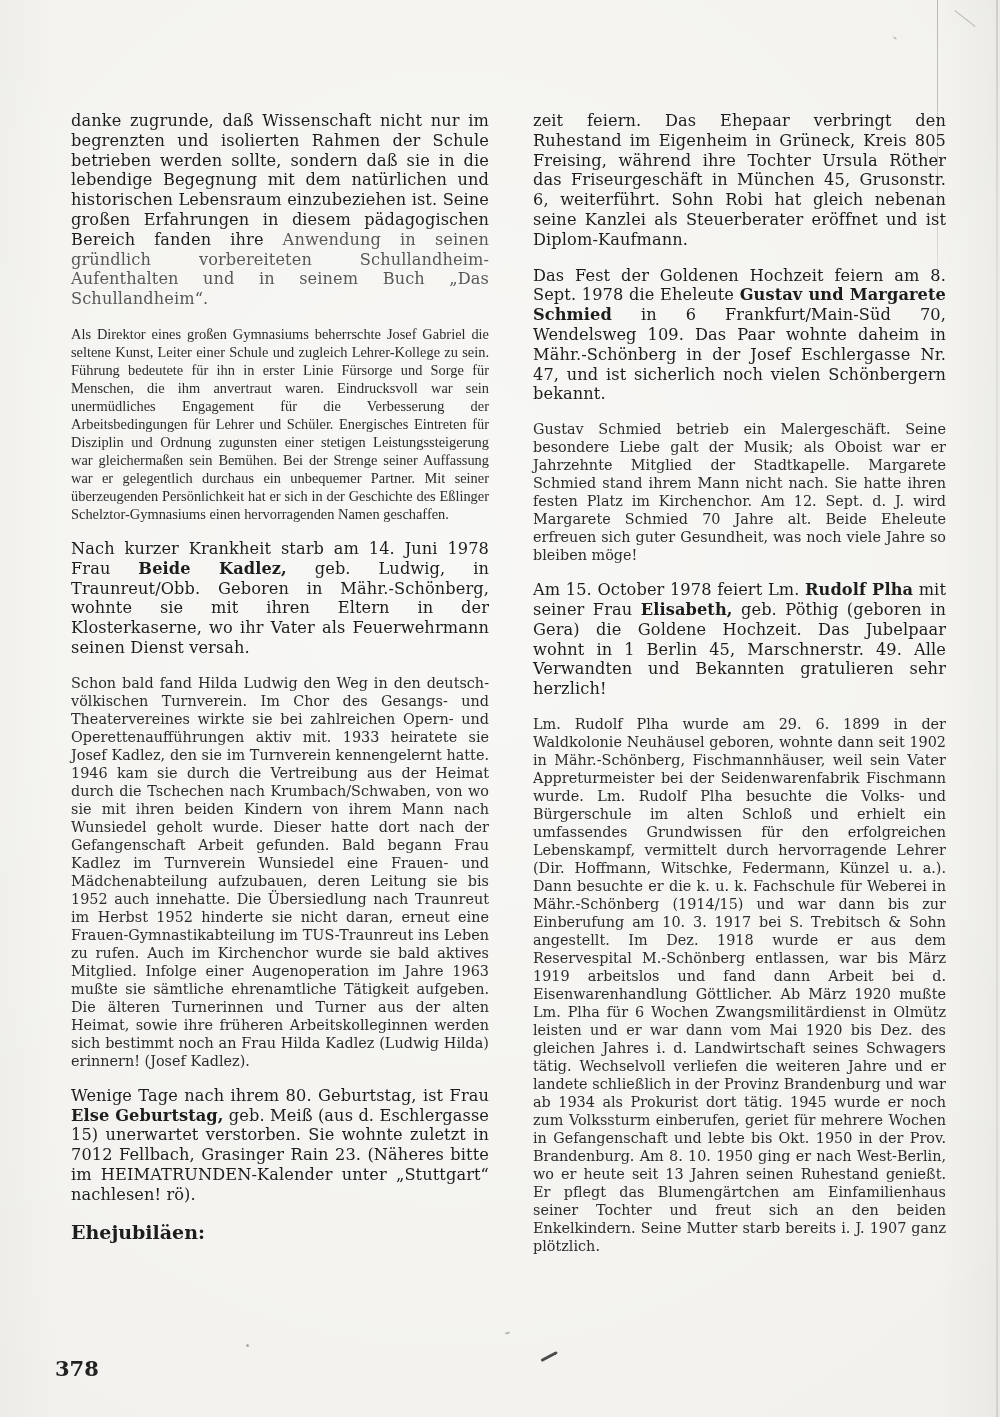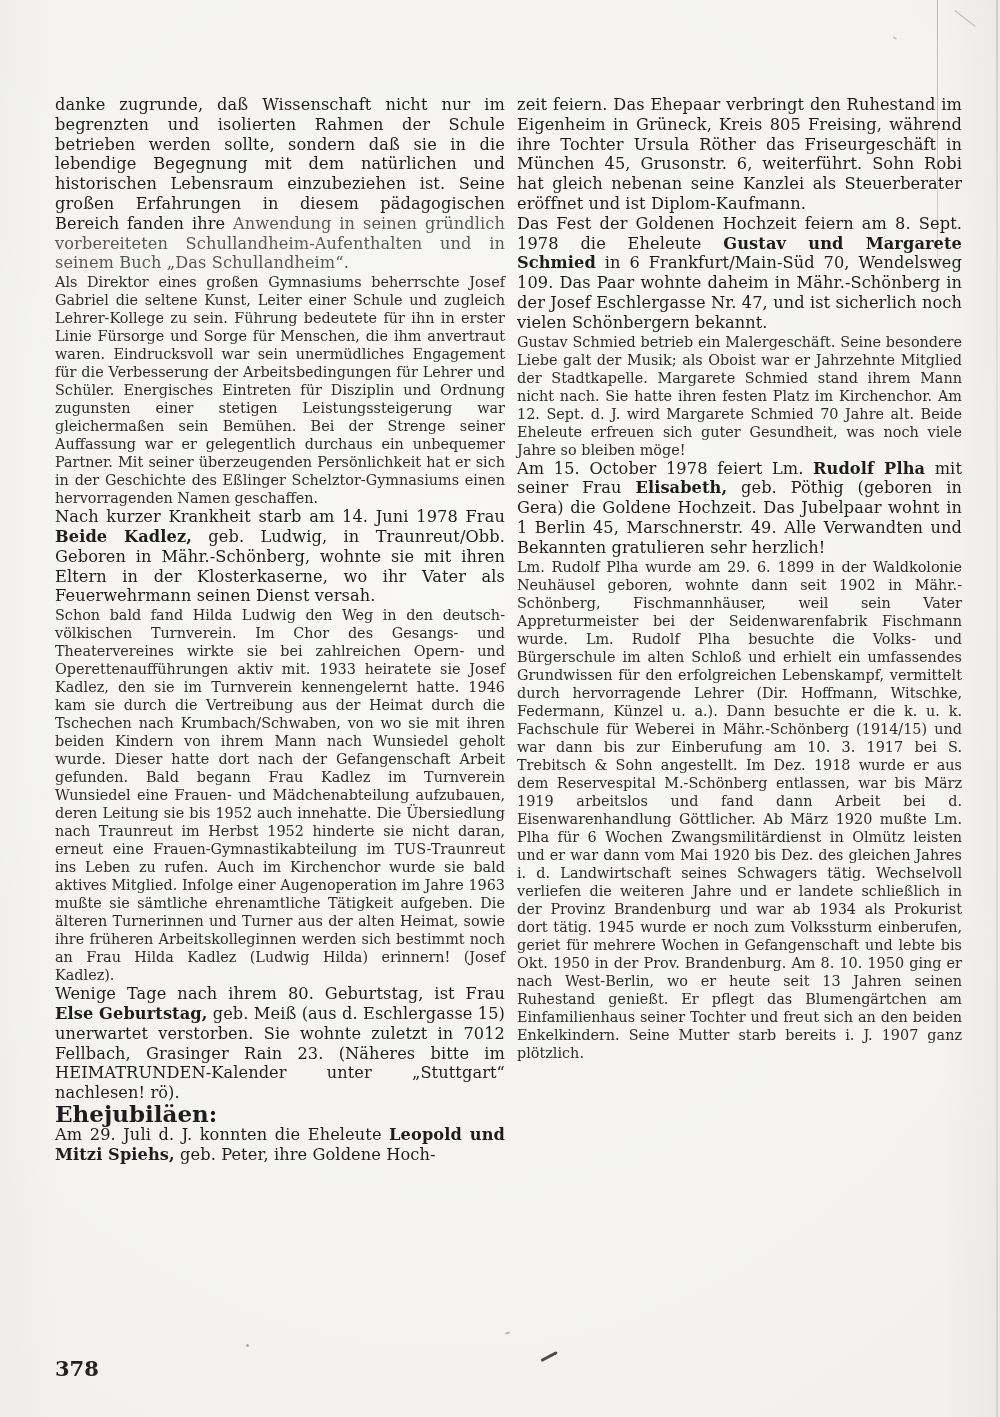--- a/index.html
+++ b/index.html
@@ -20,40 +20,40 @@
     position: absolute;
     left: 55px;
     top: 95px;
     width: 907px;
     display: flex;
     gap: 12px;
   }
   .col { }
   .col-left  { width: 450px; }
   .col-right { width: 445px; }
-  p.para { margin: 0; }
+  p.para { margin: 16px; }
   .para-lg {
     font-size: 16.2px;
     line-height: 19.8px;
     text-align: justify;
     letter-spacing: 0.1px;
   }
   .para-sm {
     font-size: 14.4px;
     line-height: 18px;
     text-align: justify;
     color: #2c2c2c;
   }
   .para-heading {
-    font-size: 23px;
+    font-size: 19px;
     line-height: 22px;
     font-weight: bold;
   }
   .gap-xs { margin-top: 4px; }
-  .gap-sm { margin-top: 9px; }
+  .gap-sm { margin-top: 9px; font-family: Liberation Serif, serif; }
   .gap-md { margin-top: 15px; }
   .gap-lg { margin-top: 26px; }
   .seg-bold { font-weight: bold; }
   .seg-light { color: #585858; }
   .page-number {
     position: absolute;
     left: 55px;
     top: 1356px;
     font-size: 21px;
     font-weight: bold;
@@ -107,21 +107,20 @@
   <div class="pen-mark"></div>
 
   <div class="columns">
     <div class="col col-left">
         <p class="para para-lg"><span>danke zugrunde, daß Wissenschaft nicht nur im begrenzten und isolierten Rahmen der Schule betrieben werden sollte, sondern daß sie in die lebendige Begegnung mit dem natürlichen und historischen Lebensraum einzubeziehen ist. Seine großen Erfahrungen in diesem pädagogischen Bereich fanden ihre </span><span class="seg-light">Anwendung in seinen gründlich vorbereiteten Schullandheim-Aufenthalten und in seinem Buch „Das Schullandheim“.</span></p>
         <p class="para para-sm gap-sm"><span>Als Direktor eines großen Gymnasiums beherrschte Josef Gabriel die seltene Kunst, Leiter einer Schule und zugleich Lehrer-Kollege zu sein. Führung bedeutete für ihn in erster Linie Fürsorge und Sorge für Menschen, die ihm anvertraut waren. Eindrucksvoll war sein unermüdliches Engagement für die Verbesserung der Arbeitsbedingungen für Lehrer und Schüler. Energisches Eintreten für Disziplin und Ordnung zugunsten einer stetigen Leistungssteigerung war gleichermaßen sein Bemühen. Bei der Strenge seiner Auffassung war er gelegentlich durchaus ein unbequemer Partner. Mit seiner überzeugenden Persönlichkeit hat er sich in der Geschichte des Eßlinger Schelztor-Gymnasiums einen hervorragenden Namen geschaffen.</span></p>
         <p class="para para-lg gap-md"><span>Nach kurzer Krankheit starb am 14. Juni 1978 Frau </span><span class="seg-bold">Beide Kadlez,</span><span> geb. Ludwig, in Traunreut/Obb. Geboren in Mähr.-Schönberg, wohnte sie mit ihren Eltern in der Klosterkaserne, wo ihr Vater als Feuerwehrmann seinen Dienst versah.</span></p>
         <p class="para para-sm gap-xs"><span>Schon bald fand Hilda Ludwig den Weg in den deutsch-völkischen Turnverein. Im Chor des Gesangs- und Theatervereines wirkte sie bei zahlreichen Opern- und Operettenaufführungen aktiv mit. 1933 heiratete sie Josef Kadlez, den sie im Turnverein kennengelernt hatte. 1946 kam sie durch die Vertreibung aus der Heimat durch die Tschechen nach Krumbach/Schwaben, von wo sie mit ihren beiden Kindern von ihrem Mann nach Wunsiedel geholt wurde. Dieser hatte dort nach der Gefangenschaft Arbeit gefunden. Bald begann Frau Kadlez im Turnverein Wunsiedel eine Frauen- und Mädchenabteilung aufzubauen, deren Leitung sie bis 1952 auch innehatte. Die Übersiedlung nach Traunreut im Herbst 1952 hinderte sie nicht daran, erneut eine Frauen-Gymnastikabteilung im TUS-Traunreut ins Leben zu rufen. Auch im Kirchenchor wurde sie bald aktives Mitglied. Infolge einer Augenoperation im Jahre 1963 mußte sie sämtliche ehrenamtliche Tätigkeit aufgeben. Die älteren Turnerinnen und Turner aus der alten Heimat, sowie ihre früheren Arbeitskolleginnen werden sich bestimmt noch an Frau Hilda Kadlez (Ludwig Hilda) erinnern! (Josef Kadlez).</span></p>
         <p class="para para-lg gap-xs"><span>Wenige Tage nach ihrem 80. Geburtstag, ist Frau </span><span class="seg-bold">Else Geburtstag,</span><span> geb. Meiß (aus d. Eschlergasse 15) unerwartet verstorben. Sie wohnte zuletzt in 7012 Fellbach, Grasinger Rain 23. (Näheres bitte im HEIMATRUNDEN-Kalender unter „Stuttgart“ nachlesen! rö).</span></p>
         <p class="para para-heading gap-md"><span class="seg-bold">Ehejubiläen:</span></p>
-        <p class="para para-lg gap-sm"><span>Am 29. Juli d. J. konnten die Eheleute </span><span class="seg-bold">Leopold und Mitzi Spiehs,</span><span> geb. Peter, ihre Goldene Hoch-</span></p>
       </div>
     <div class="col col-right">
         <p class="para para-lg"><span>zeit feiern. Das Ehepaar verbringt den Ruhestand im Eigenheim in Grüneck, Kreis 805 Freising, während ihre Tochter Ursula Röther das Friseurgeschäft in München 45, Grusonstr. 6, weiterführt. Sohn Robi hat gleich nebenan seine Kanzlei als Steuerberater eröffnet und ist Diplom-Kaufmann.</span></p>
         <p class="para para-lg gap-xs"><span>Das Fest der Goldenen Hochzeit feiern am 8. Sept. 1978 die Eheleute </span><span class="seg-bold">Gustav und Margarete Schmied</span><span> in 6 Frankfurt/Main-Süd 70, Wendelsweg 109. Das Paar wohnte daheim in Mähr.-Schönberg in der Josef Eschlergasse Nr. 47, und ist sicherlich noch vielen Schönbergern bekannt.</span></p>
         <p class="para para-sm gap-xs"><span>Gustav Schmied betrieb ein Malergeschäft. Seine besondere Liebe galt der Musik; als Oboist war er Jahrzehnte Mitglied der Stadtkapelle. Margarete Schmied stand ihrem Mann nicht nach. Sie hatte ihren festen Platz im Kirchenchor. Am 12. Sept. d. J. wird Margarete Schmied 70 Jahre alt. Beide Eheleute erfreuen sich guter Gesundheit, was noch viele Jahre so bleiben möge!</span></p>
         <p class="para para-lg gap-lg"><span>Am 15. October 1978 feiert Lm. </span><span class="seg-bold">Rudolf Plha</span><span> mit seiner Frau </span><span class="seg-bold">Elisabeth,</span><span> geb. Pöthig (geboren in Gera) die Goldene Hochzeit. Das Jubelpaar wohnt in 1 Berlin 45, Marschnerstr. 49. Alle Verwandten und Bekannten gratulieren sehr herzlich!</span></p>
         <p class="para para-sm gap-xs"><span>Lm. Rudolf Plha wurde am 29. 6. 1899 in der Waldkolonie Neuhäusel geboren, wohnte dann seit 1902 in Mähr.-Schönberg, Fischmannhäuser, weil sein Vater Appreturmeister bei der Seidenwarenfabrik Fischmann wurde. Lm. Rudolf Plha besuchte die Volks- und Bürgerschule im alten Schloß und erhielt ein umfassendes Grundwissen für den erfolgreichen Lebenskampf, vermittelt durch hervorragende Lehrer (Dir. Hoffmann, Witschke, Federmann, Künzel u. a.). Dann besuchte er die k. u. k. Fachschule für Weberei in Mähr.-Schönberg (1914/15) und war dann bis zur Einberufung am 10. 3. 1917 bei S. Trebitsch &amp; Sohn angestellt. Im Dez. 1918 wurde er aus dem Reservespital M.-Schönberg entlassen, war bis März 1919 arbeitslos und fand dann Arbeit bei d. Eisenwarenhandlung Göttlicher. Ab März 1920 mußte Lm. Plha für 6 Wochen Zwangsmilitärdienst in Olmütz leisten und er war dann vom Mai 1920 bis Dez. des gleichen Jahres i. d. Landwirtschaft seines Schwagers tätig. Wechselvoll verliefen die weiteren Jahre und er landete schließlich in der Provinz Brandenburg und war ab 1934 als Prokurist dort tätig. 1945 wurde er noch zum Volkssturm einberufen, geriet für mehrere Wochen in Gefangenschaft und lebte bis Okt. 1950 in der Prov. Brandenburg. Am 8. 10. 1950 ging er nach West-Berlin, wo er heute seit 13 Jahren seinen Ruhestand genießt. Er pflegt das Blumengärtchen am Einfamilienhaus seiner Tochter und freut sich an den beiden Enkelkindern. Seine Mutter starb bereits i. J. 1907 ganz plötzlich.</span></p>
       </div>
   </div>
 

